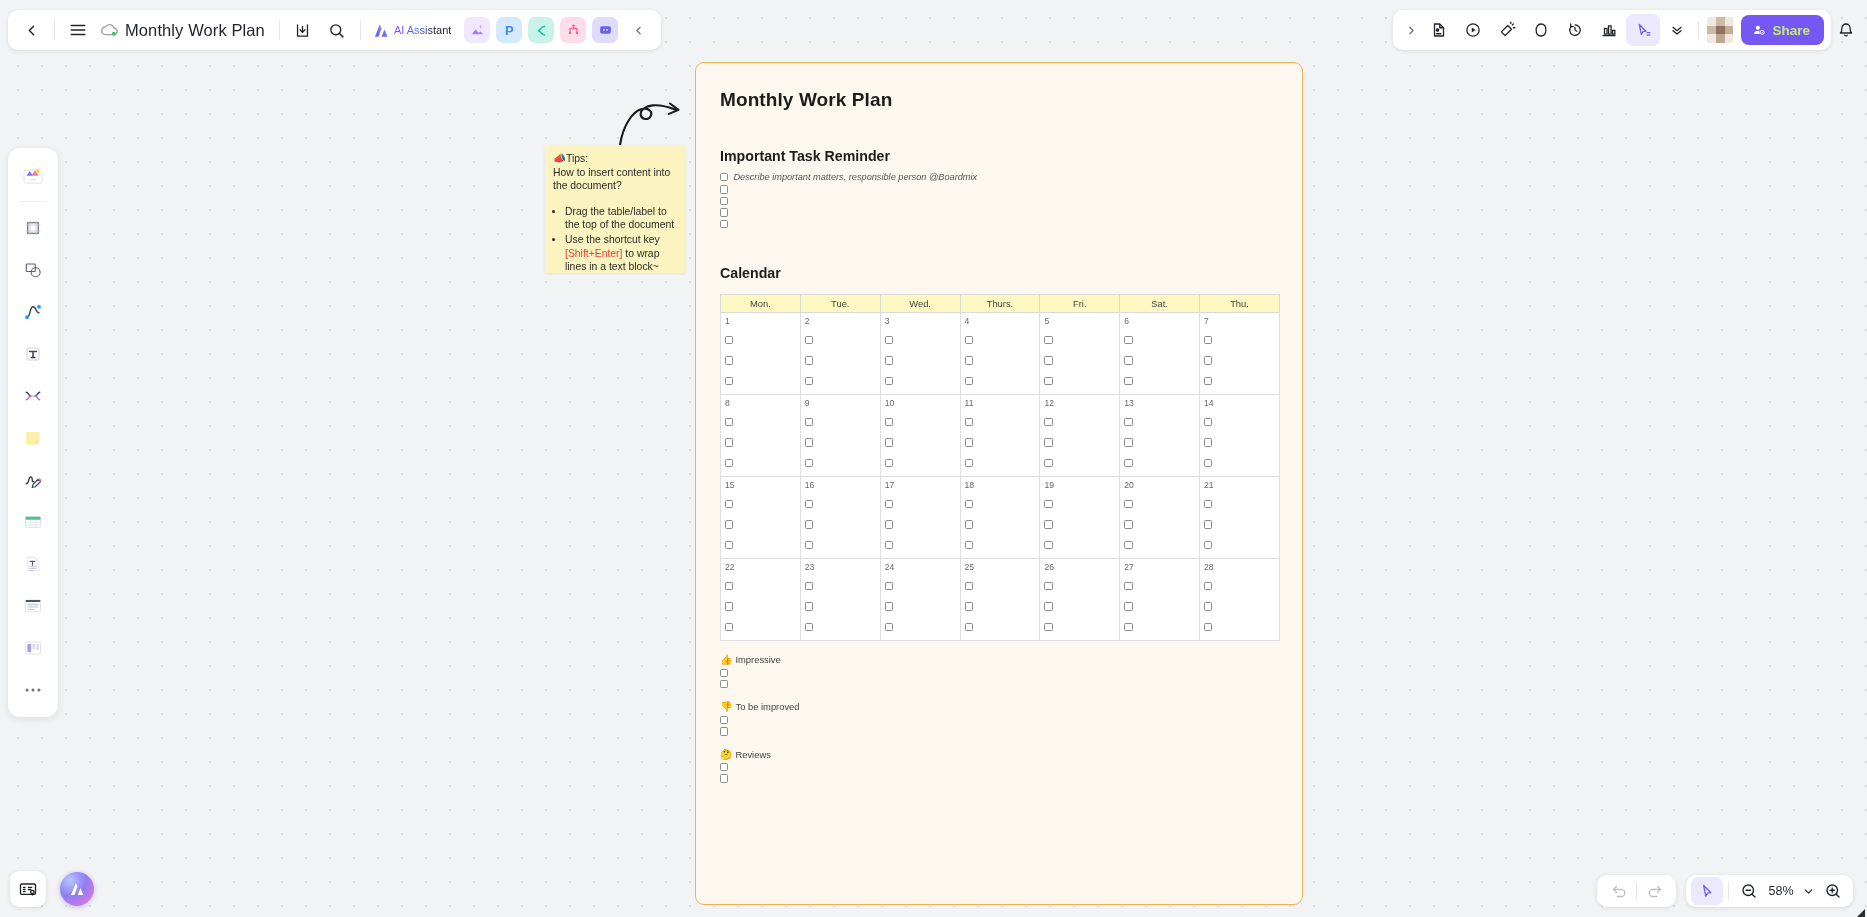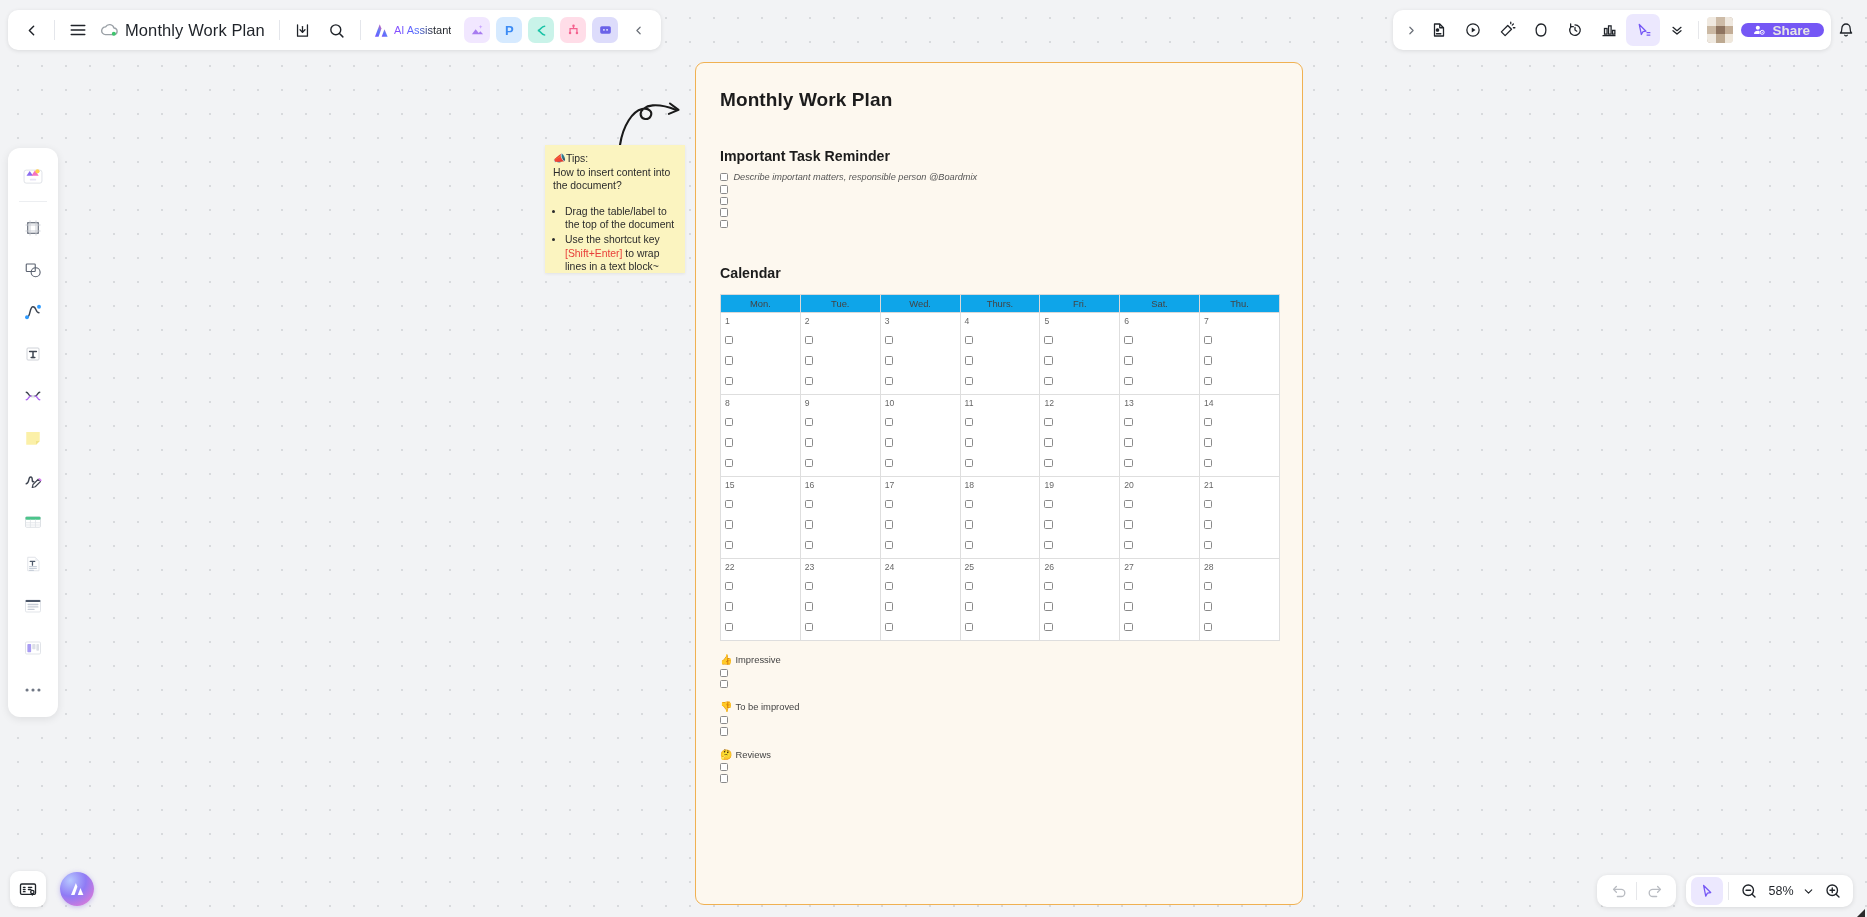--- a/index.html
+++ b/index.html
@@ -65,22 +65,22 @@
       linear-gradient(135deg,#efe7de 0%,#efe7de 33%, #b49a84 33%, #b49a84 66%, #e6dbcf 66%);
     background-color: #cbb9a6;
     overflow: hidden; position: relative;
     image-rendering: pixelated;
   }
   .avatar i {
     position: absolute; display: block; width: 33.4%; height: 33.4%;
   }
   .share-btn {
     display: flex; align-items: center; gap: 6px;
-    background: #7557f5; color: #e5e5e5;
-    height: 14px; padding: 0 14px 0 11px; border-radius: 8px;
+    background: #7557f5; color: #bef264;
+    height: 30px; padding: 0 14px 0 11px; border-radius: 8px;
     font-size: 13.5px; font-weight: 600; cursor: pointer; white-space: nowrap;
   }
   .bell-wrap { position: absolute; top: 10px; right: 4px; height: 40px;
                display: flex; align-items: center; }
 
   
   .left-toolbar {
     position: absolute; left: 8px; top: 148px; width: 50px;
     background: #fff; border-radius: 12px;
     box-shadow: 0 2px 8px rgba(0,0,0,.09);
@@ -119,21 +119,21 @@
     border: 1.1px solid #8a8a8a; border-radius: 1.5px;
     background: #fff; vertical-align: -1px;
   }
   .task-line { margin-top: 8px; display: flex; align-items: center; gap: 5px; }
   .task-text { font-size: 9.2px; color: #555; font-style: italic; }
   .task-blank { margin-top: 3.2px; }
 
   table.cal { border-collapse: collapse; width: 100%; margin-top: 13px;
               table-layout: fixed; }
   table.cal th {
-    background: #0ea5e9; border: 1px solid #d9d9d9;
+    background: #fef9c3; border: 1px solid #d9d9d9;
     font-size: 9.4px; font-weight: 400; color: #444;
     height: 18px; text-align: center;
   }
   table.cal td {
     border: 1px solid #dedede; background: #fff;
     vertical-align: top; height: 82px; padding: 3px 4px;
   }
   .daynum { font-size: 8.6px; color: #666; line-height: 10px; }
   .daycb { margin-top: 2.6px; }
 

